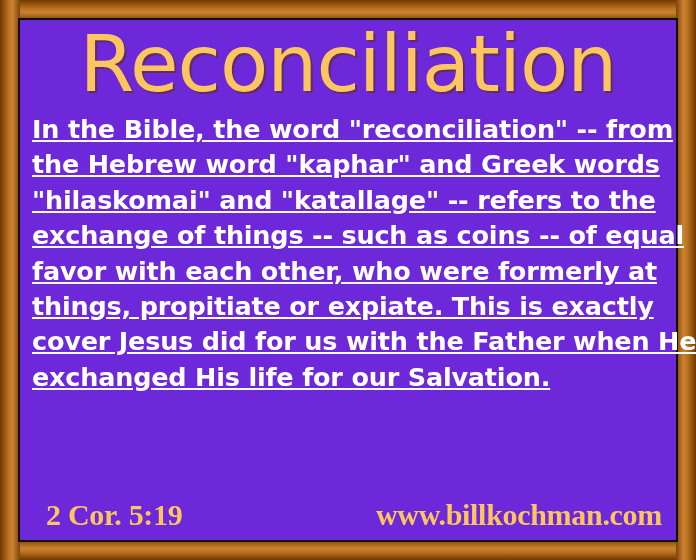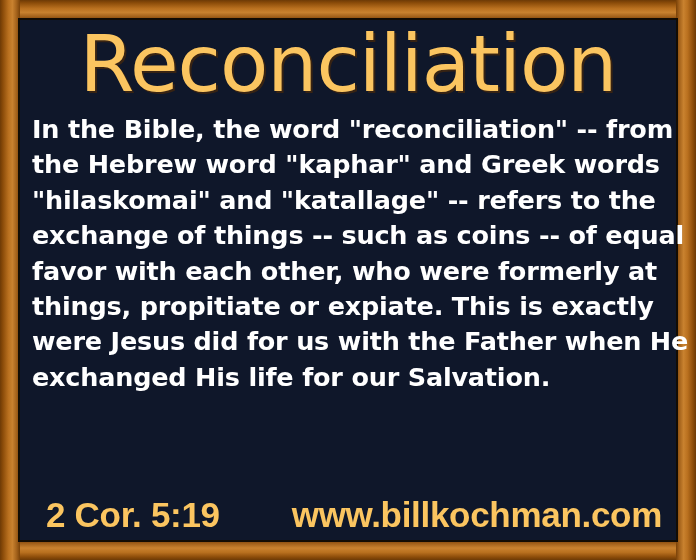--- a/index.html
+++ b/index.html
@@ -60,21 +60,21 @@
     pointer-events: none;
   }
 
   
   .canvas {
     position: absolute;
     left: 20px;
     top: 20px;
     width: 656px;
     height: 520px;
-    background: #0f172a;
+    background: #6d28d9;
     z-index: 4;
     box-sizing: border-box;
   }
 
   
   .title {
     position: absolute;
     left: 0;
     top: -4px;
     width: 656px;
@@ -95,39 +95,40 @@
     left: 12px;
     top: 92px;
     width: 638px;
     color: #ffffff;
     font-family: "DejaVu Sans", sans-serif;
     font-weight: bold;
     font-size: 25.5px;
     line-height: 35.4px;
     letter-spacing: -0.2px;
     text-align: left;
+    text-decoration: underline;
   }
   .body-text .line {
     white-space: nowrap;
     display: block;
   }
 
   
   .footer {
     position: absolute;
     left: 12px;
     bottom: 6px;
     width: 634px;
     display: flex;
     align-items: baseline;
     justify-content: space-between;
     color: #fbc560;
-    font-family: Liberation Sans, sans-serif;
+    font-family: Liberation Serif, serif;
     font-weight: bold;
-    font-size: 35px;
+    font-size: 30px;
     line-height: 38px;
     letter-spacing: -0.3px;
     gap: 36px;
   }
   .footer .ref { padding-left: 14px; }
   .footer .url { padding-right: 4px; margin-top: 24px; }
 </style>
 </head>
 <body>
 
@@ -143,21 +144,21 @@
 
     <div class="title">Reconciliation</div>
 
     <div class="body-text">
       <span class="line">In the Bible, the word "reconciliation" -- from</span>
       <span class="line">the Hebrew word "kaphar" and Greek words</span>
       <span class="line">"hilaskomai" and "katallage" -- refers to the</span>
       <span class="line">exchange of things -- such as coins -- of equal</span>
       <span class="line">favor with each other, who were formerly at</span>
       <span class="line">things, propitiate or expiate. This is exactly</span>
-      <span class="line">were Jesus did for us with the Father when He</span>
+      <span class="line">cover Jesus did for us with the Father when He</span>
       <span class="line">exchanged His life for our Salvation.</span>
     </div>
 
     <div class="footer">
       <span class="ref">2 Cor. 5:19</span>
       <span class="url">www.billkochman.com</span>
     </div>
 
   </div>
 </div>

